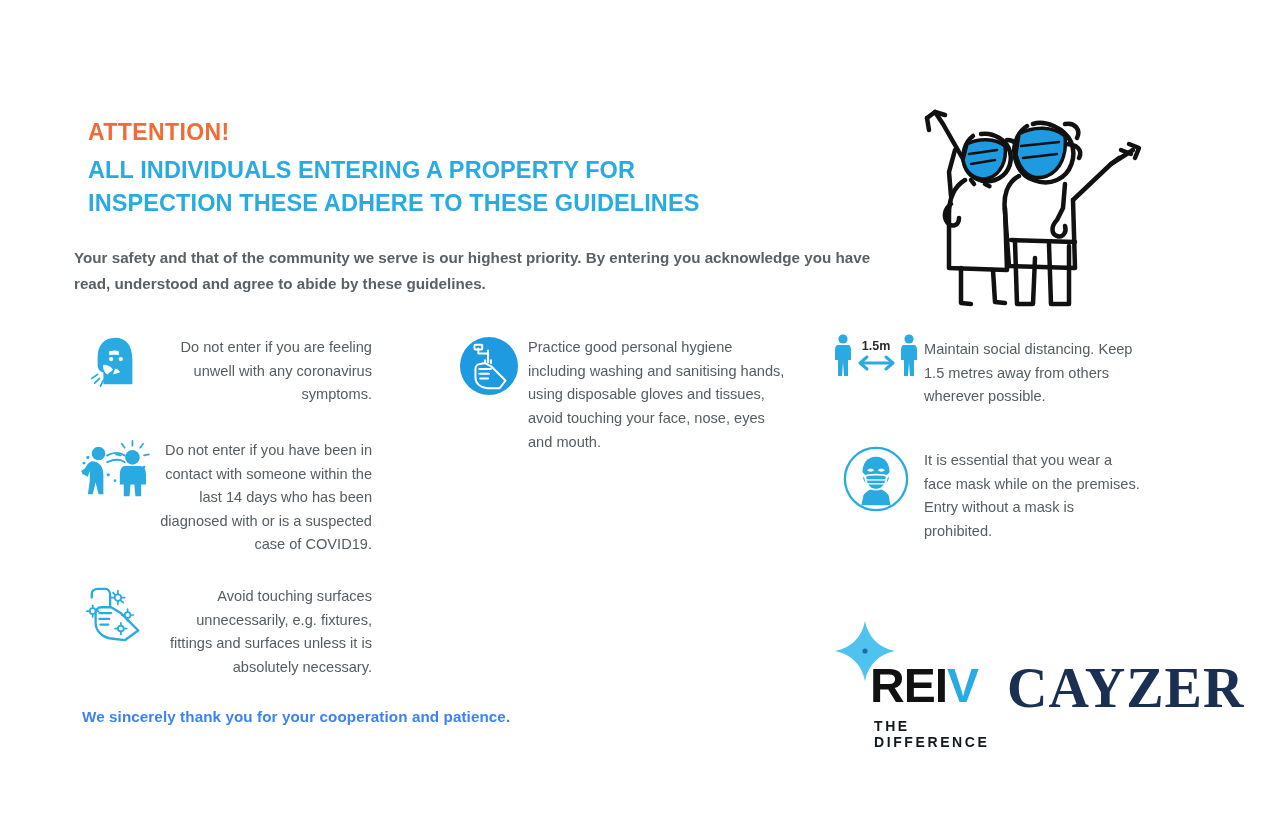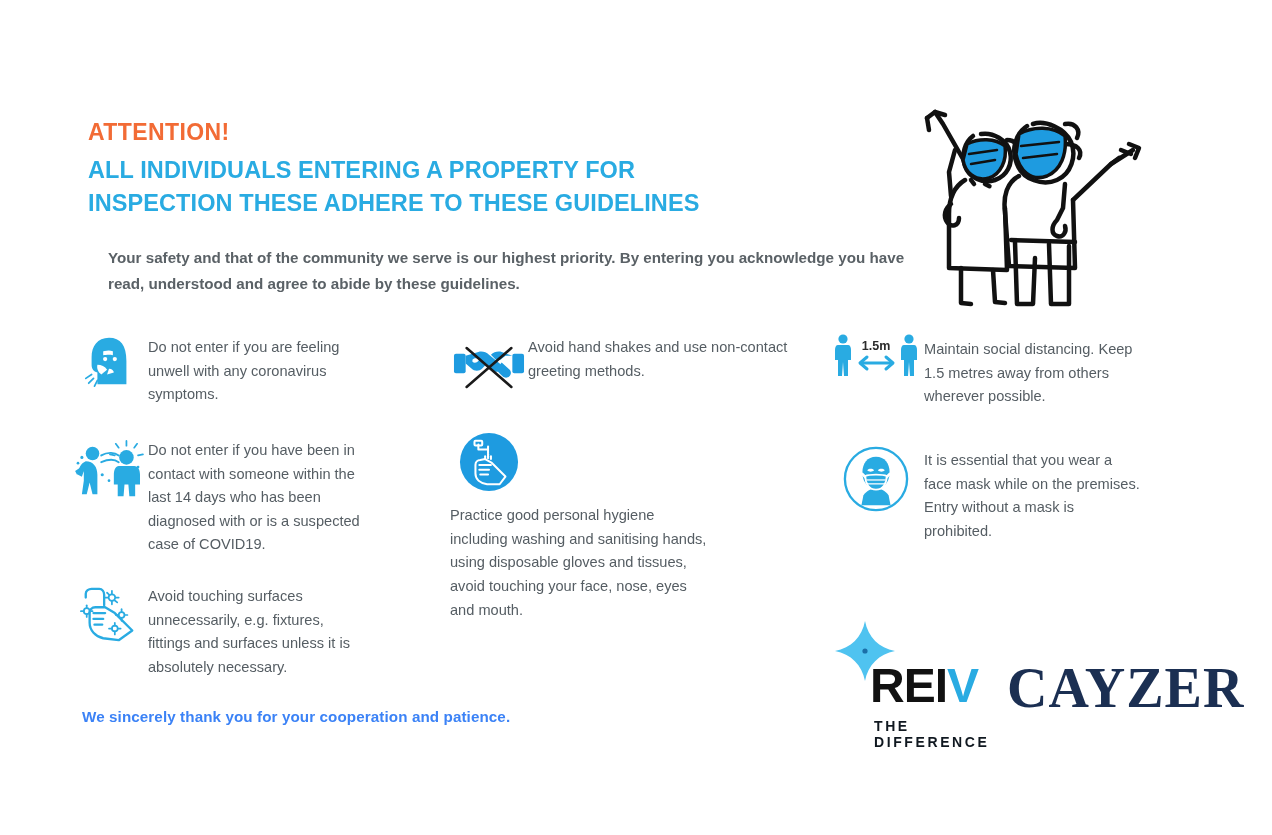--- a/index.html
+++ b/index.html
@@ -41,41 +41,41 @@
     font-weight: bold;
     color: #29ABE2;
     line-height: 1.42;
     letter-spacing: 0.1px;
     margin: 0;
   }
   .headline .hl-line { display: block; }
 
   .intro {
     position: absolute;
-    left: 108px;
+    left: 74px;
     top: 245px;
     width: 818px;
     font-size: 15.2px;
     font-weight: bold;
     line-height: 1.72;
     color: #5a6166;
   }
 
   
   .columns {
     position: absolute;
     left: 0;
     top: 330px;
     width: 1272px;
   }
   .col {
     position: absolute;
     top: 0;
   }
-  .col-1 { left: 70px;  width: 330px; }
+  .col-1 { left: 76px;  width: 330px; text-align: right; }
   .col-2 { left: 450px; width: 360px; }
   .col-3 { left: 828px; width: 340px; }
 
   .tip {
     display: flex;
     align-items: flex-start;
     margin-bottom: 18px;
   }
   .tip-icon {
     flex: 0 0 auto;
@@ -354,41 +354,20 @@
             </g>
           </svg>
         </div>
         <div class="tip-text">Avoid touching surfaces unnecessarily, e.g. fixtures, fittings and surfaces unless it is absolutely necessary.</div>
       </div>
 
     </div>
 
     <div class="col col-2">
 
-      <div class="tip">
-        <div class="tip-icon">
-          <svg viewBox="0 0 74 54" width="72" height="53" xmlns="http://www.w3.org/2000/svg">
-            <g fill="#1E9BE0">
-              <rect x="1" y="14" width="12" height="20" rx="2"></rect>
-              <rect x="61" y="14" width="12" height="20" rx="2"></rect>
-              <path d="M13 16 L26 12 C30 11 34 12 37 15 L48 24 C50 26 50 29 48 31 C46 33 43 33 41 31 L34 25 L30 29 C27 32 22 32 19 29 L13 24 Z"></path>
-              <path d="M61 16 L50 12 C46 11 42 12 39 15 L43 19 C45 21 48 21 50 19 L54 16 Z"></path>
-              <path d="M44 30 C46 32 49 35 51 37 C53 39 56 39 58 37 C60 35 60 32 58 30 L50 23"></path>
-            </g>
-            <g fill="#FFFFFF">
-              <path d="M20 20 C22 18 25 18 27 20 C25 23 22 24 20 22 Z"></path>
-            </g>
-            <g stroke="#1a1a1a" stroke-width="2.6" stroke-linecap="round">
-              <path d="M14 8 L60 48"></path>
-              <path d="M60 8 L14 48"></path>
-            </g>
-          </svg>
-        </div>
-        <div class="tip-text">Avoid hand shakes and use non-contact greeting methods.</div>
-      </div>
 
       <div class="tip">
         <div class="tip-icon">
           <svg viewBox="0 0 62 62" width="60" height="60" xmlns="http://www.w3.org/2000/svg">
             <circle cx="31" cy="31" r="30" fill="#1E9BE0"></circle>
             <g fill="none" stroke="#FFFFFF" stroke-width="2.1" stroke-linejoin="round" stroke-linecap="round">
 
               <path d="M20 13 L20 18 L30 18"></path>
               <rect x="16" y="9" width="8" height="5" rx="1"></rect>
               <path d="M30 15 L30 22"></path>

